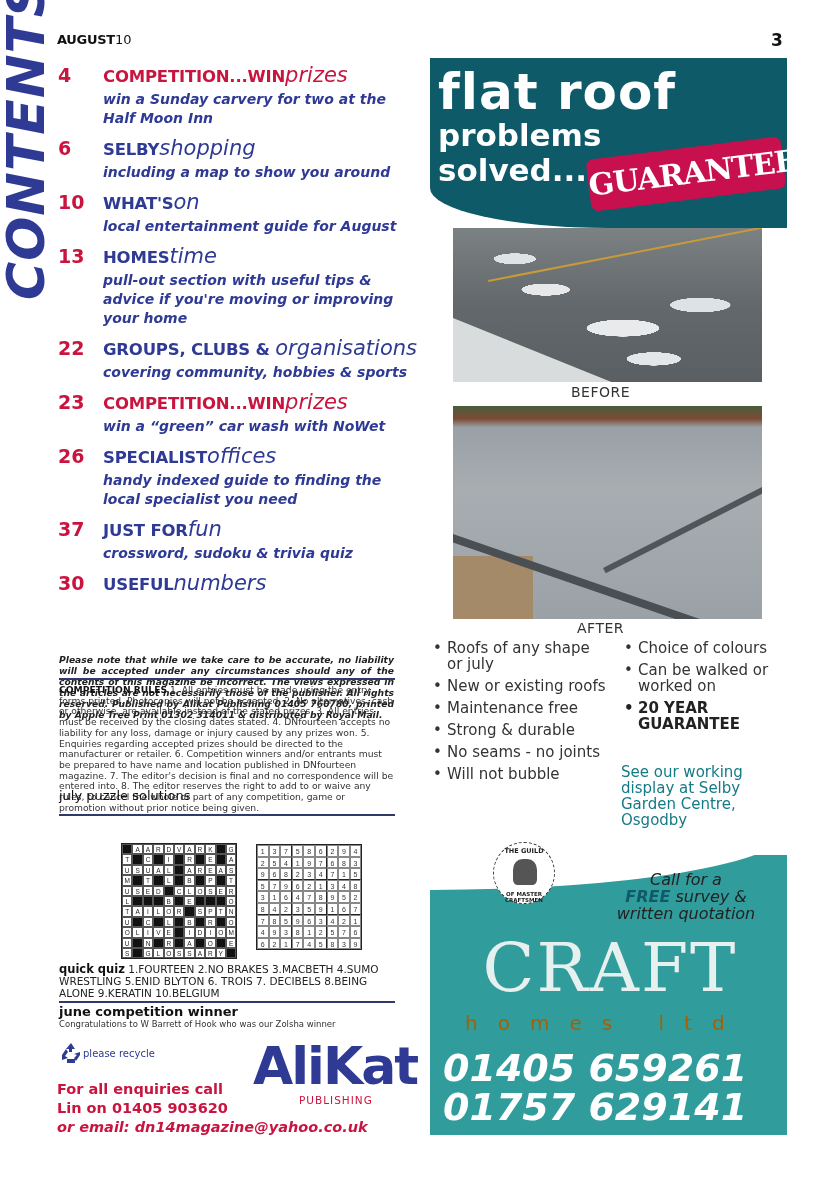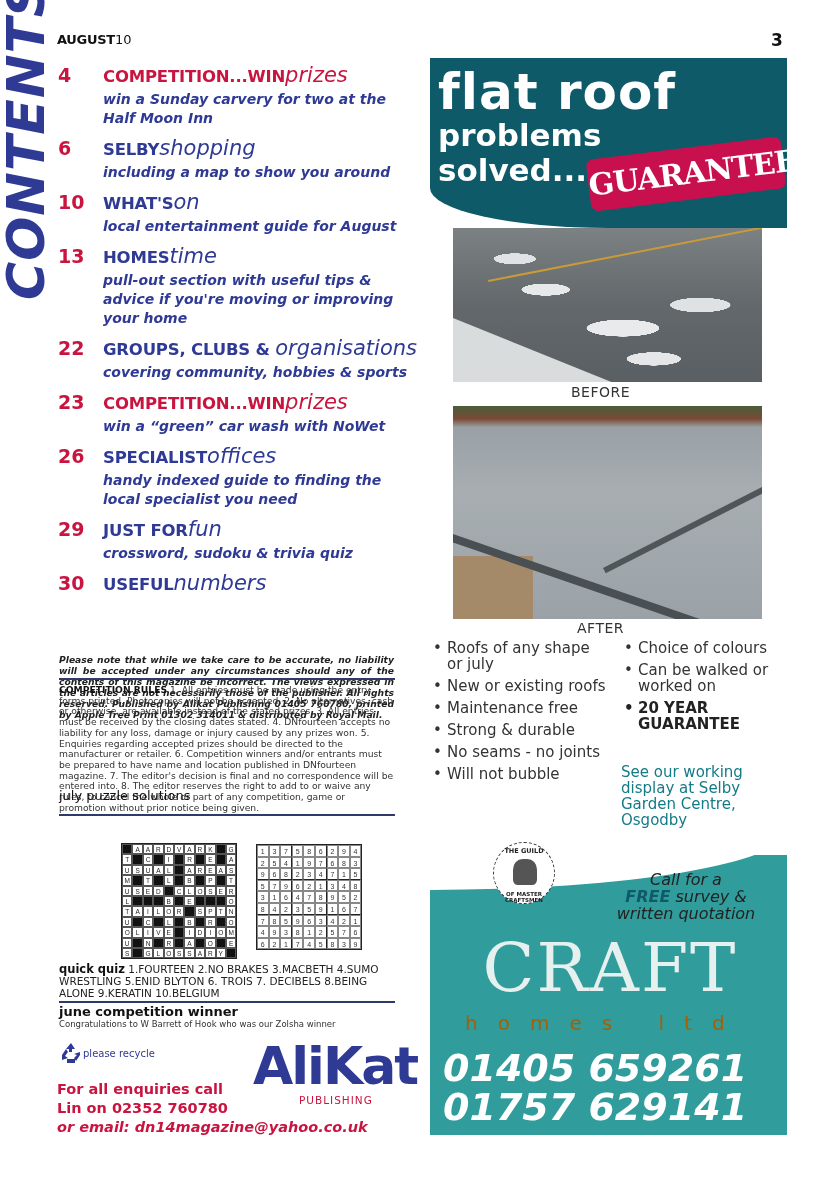--- a/index.html
+++ b/index.html
@@ -160,21 +160,21 @@
       </div>
     </div>
     <div class="toc-item">
       <div class="toc-num">26</div>
       <div class="toc-body">
         <div class="toc-head"><span class="cap">SPECIALIST</span><span class="scr">offices</span></div>
         <div class="toc-desc">handy indexed guide to finding the local specialist you need</div>
       </div>
     </div>
     <div class="toc-item">
-      <div class="toc-num">29</div>
+      <div class="toc-num">37</div>
       <div class="toc-body">
         <div class="toc-head"><span class="cap">JUST FOR</span><span class="scr">fun</span></div>
         <div class="toc-desc">crossword, sudoku &amp; trivia quiz</div>
       </div>
     </div>
     <div class="toc-item">
       <div class="toc-num">30</div>
       <div class="toc-body">
         <div class="toc-head"><span class="cap">USEFUL</span><span class="scr">numbers</span></div>
       </div>
@@ -407,21 +407,21 @@
     <rect x="8" y="18" width="8" height="4" fill="#2e3a94"></rect>
   </svg>
   <span class="recycle-text">please recycle</span>
 </div>
 <div class="alikat">
   <div class="alikat-word">AliKat</div>
   <div class="alikat-pub">PUBLISHING</div>
 </div>
 <div class="enquiries">
   <div>For all enquiries call</div>
-  <div>Lin on 02352 760780</div>
+  <div>Lin on 01405 903620</div>
   <div class="em">or email: dn14magazine@yahoo.co.uk</div>
 </div>
 
 <div class="ad-header"></div>
 <div class="ad-h1">flat roof</div>
 <div class="ad-h2">
     <div>problems</div>
     <div>solved...</div>
   </div>
 

